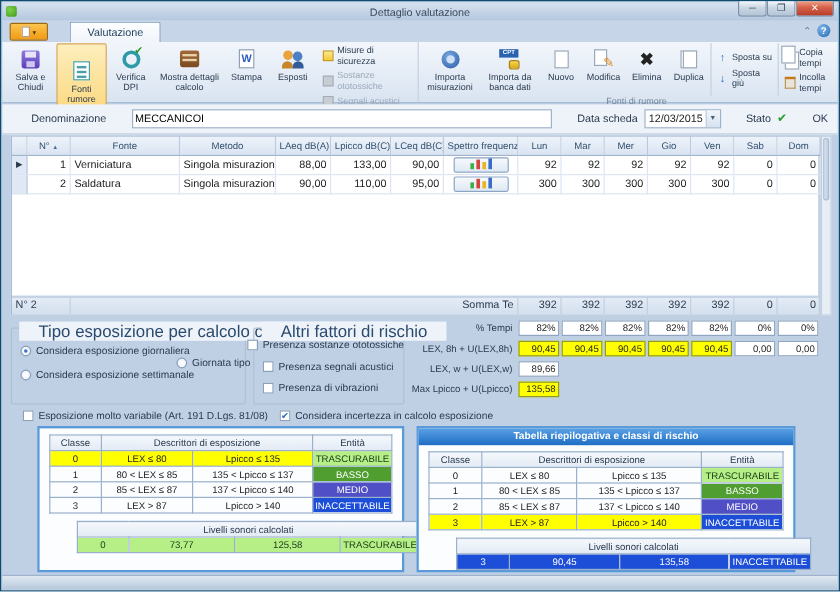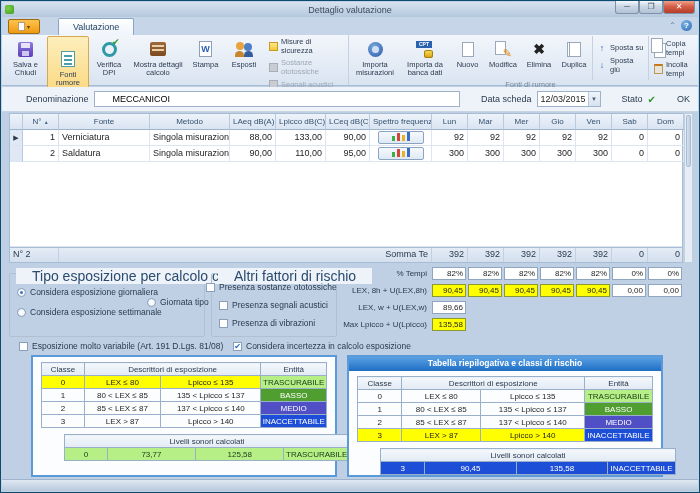--- a/index.html
+++ b/index.html
@@ -77,21 +77,21 @@
   .i-x { color:#222; font-size:14px; font-weight:bold; }
   .i-note { width:9px; height:9px; background:linear-gradient(#fde98a,#f4c83a); border:1px solid #c89a20; }
   .i-gray { width:9px; height:9px; background:#c8cdd4; border:1px solid #a8aeb8; }
   .i-arrow { color:#2a6cc4; font-size:9px; font-weight:bold; }
   .i-clip { width:9px; height:10px; background:#e8e4da; border:1px solid #b89a5a; border-top:2px solid #c87818; }
 
   
   .toprow { position:absolute; left:1px; right:1px; top:86px; height:25px; background:#eef3fa; border-bottom:1px solid #c8d4e4;
     display:flex; align-items:center; gap:5px; padding:0 8px; }
   .lbl { color:#2a3a4e; white-space:nowrap;margin-left:16px; }
-  .txtin { flex:1; height:16px; border:1px solid #9fb2ca; background:#fff; font-family:"Liberation Sans",sans-serif; font-size:9px; padding:0 18px; }
+  .txtin { flex:1; height:16px; border:1px solid #9fb2ca; background:#fff; font-family:"Liberation Sans",sans-serif; font-size:9px; padding:0 2px;margin-left:16px; }
   .datebox { width:64px; height:16px; border:1px solid #9fb2ca; background:#fff; display:flex; align-items:center; }
   .datebox span { flex:1; padding-left:3px; }
   .datebox .da { width:12px; height:100%; background:linear-gradient(#f0f5fb,#d6e2f0); border-left:1px solid #b8c8dc; font-size:6px; color:#4a5e74; text-align:center; line-height:15px; }
   .okchk { color:#2a9a2a; font-size:10px; }
 
   
   .grid { position:absolute; left:8px; top:112px; width:674px; height:150px; background:#fff; border:1px solid #a8bcd4; display:flex; flex-direction:column; }
   .grow { display:grid; grid-template-columns:13px 36px 91px 80px 46px 50px 44px 62px repeat(7,36px); }
   .ghead .gc { background:linear-gradient(#eef3fa,#d9e4f2); border-right:1px solid #b9c9de; border-bottom:1px solid #9fb4cc;
     color:#33506e; text-align:center; font-size:8px; height:16px; line-height:15px; overflow:hidden; white-space:nowrap; }

